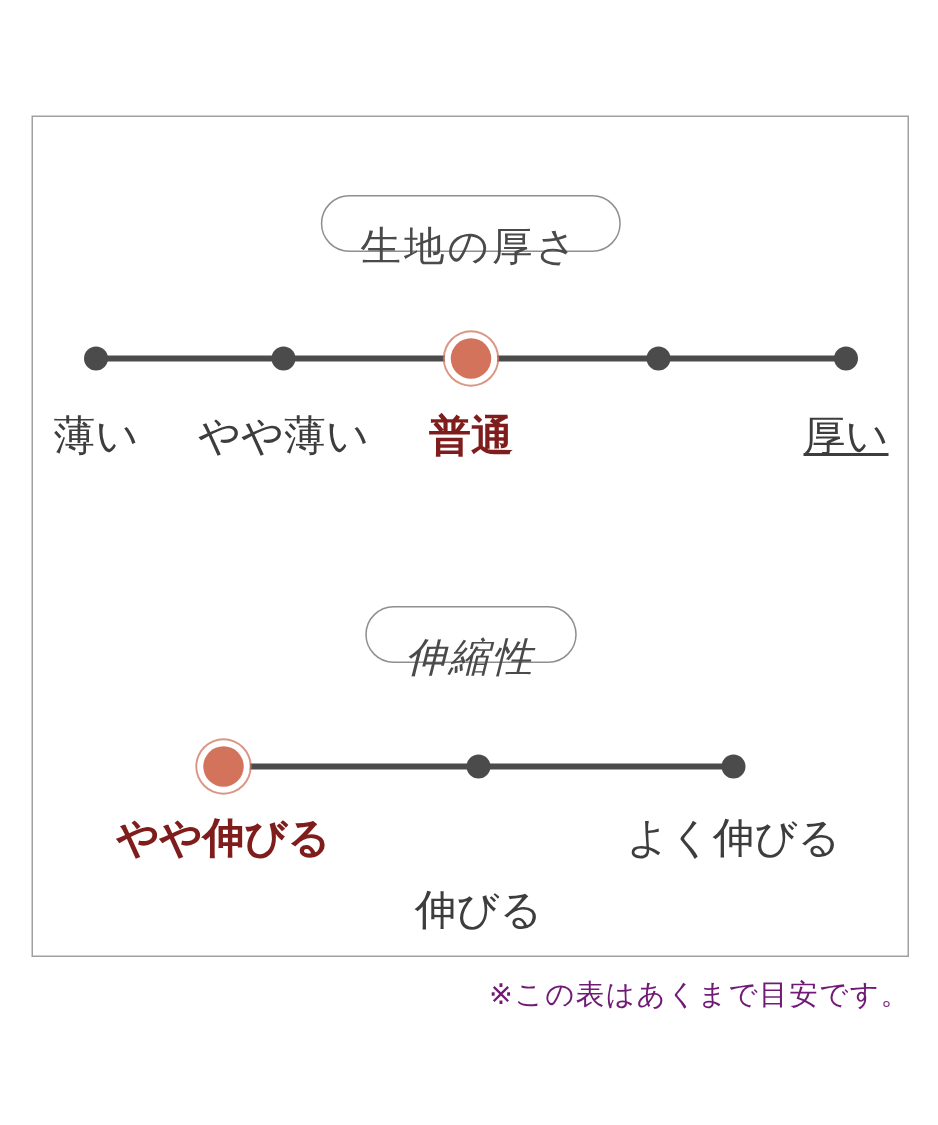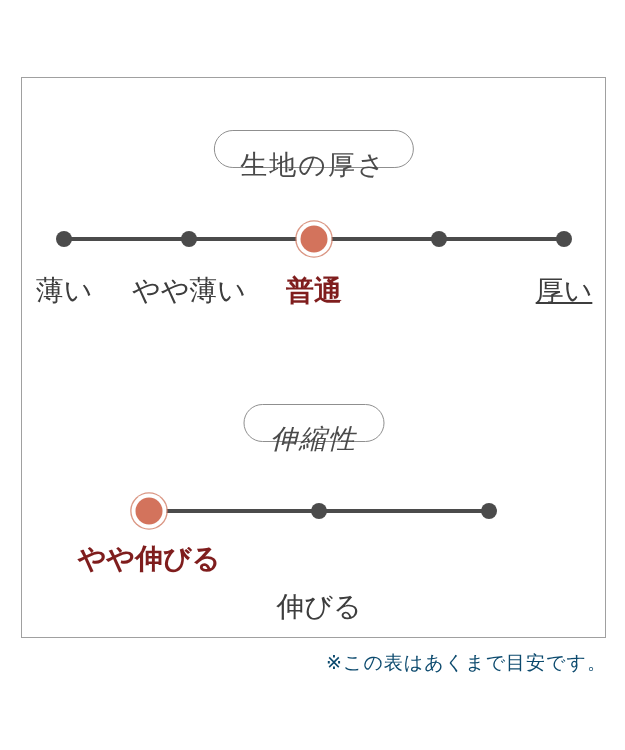--- a/index.html
+++ b/index.html
@@ -98,21 +98,21 @@
   }
 
   .footer {
     position: absolute;
     left: 21px;
     width: 586px;
     top: 650px;
     text-align: right;
     font-size: 19px;
     letter-spacing: 1px;
-    color: #0c4a6e;
+    color: #701a75;
   }
 </style>
 </head>
 <body>
 
 <div class="canvas">
   <div class="panel">
 
     <section class="s1">
       <div class="pill">
@@ -140,19 +140,20 @@
       </div>
       <div class="trackwrap">
         <div class="track"></div>
       <div class="dot sel" style="left: 0%;"></div>
           <div class="dot" style="left: 50%;"></div>
           <div class="dot" style="left: 100%;"></div>
         </div>
       <div class="labels">
           <div class="olabel sel" style="left: 0%;">やや伸びる</div>
           <div class="olabel" style="left: 50%; margin-top: 48px;">伸びる</div>
+          <div class="olabel" style="left: 100%;">よく伸びる</div>
         </div>
     </section>
 
   </div>
 
   <div class="footer">※この表はあくまで目安です。</div>
 </div>
 
 </body></html>

